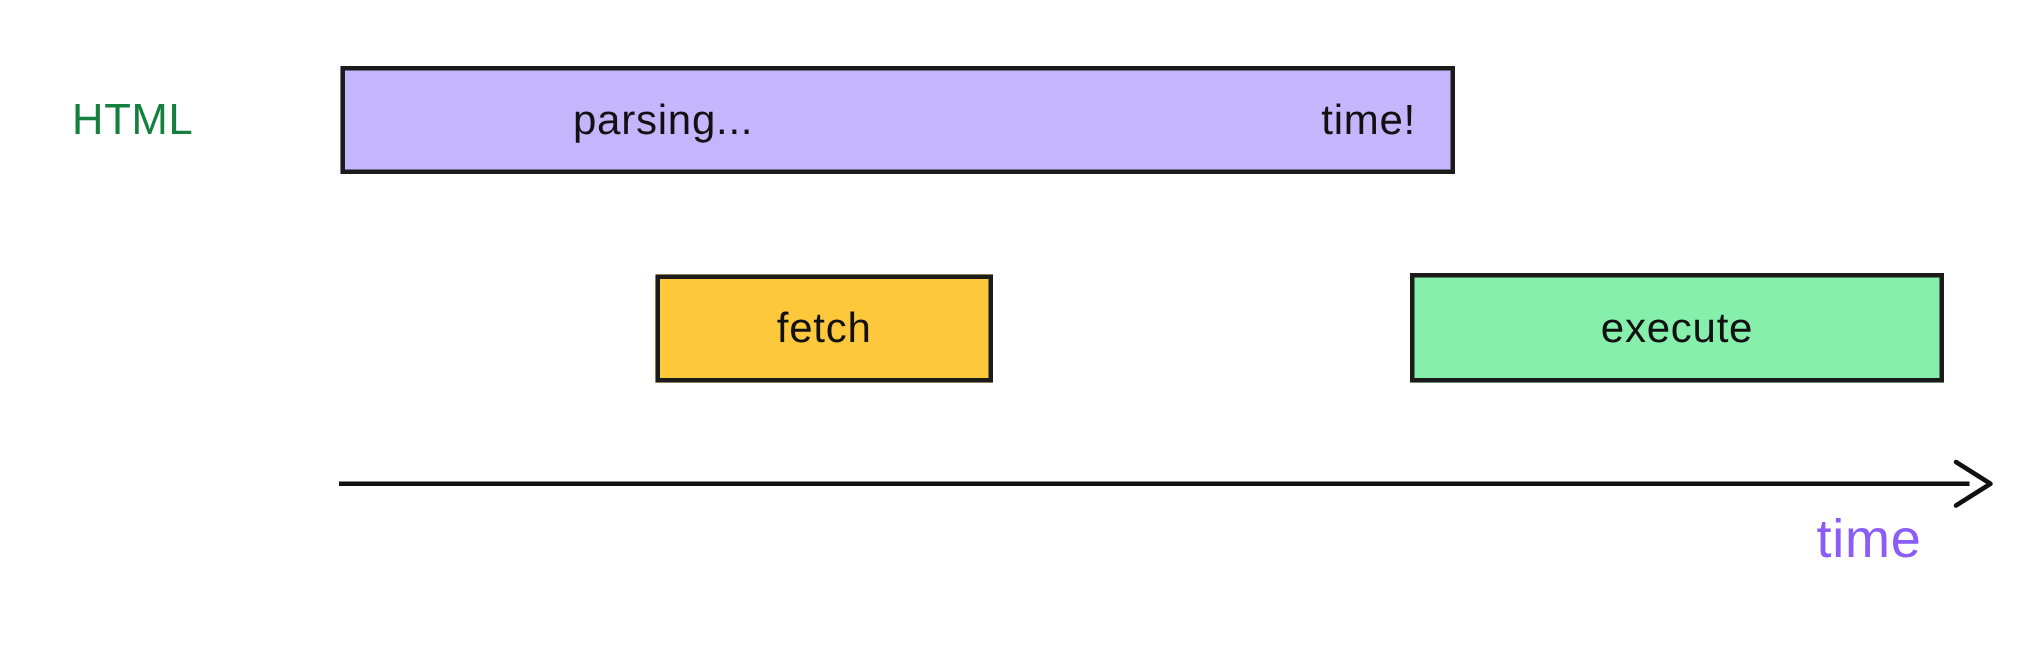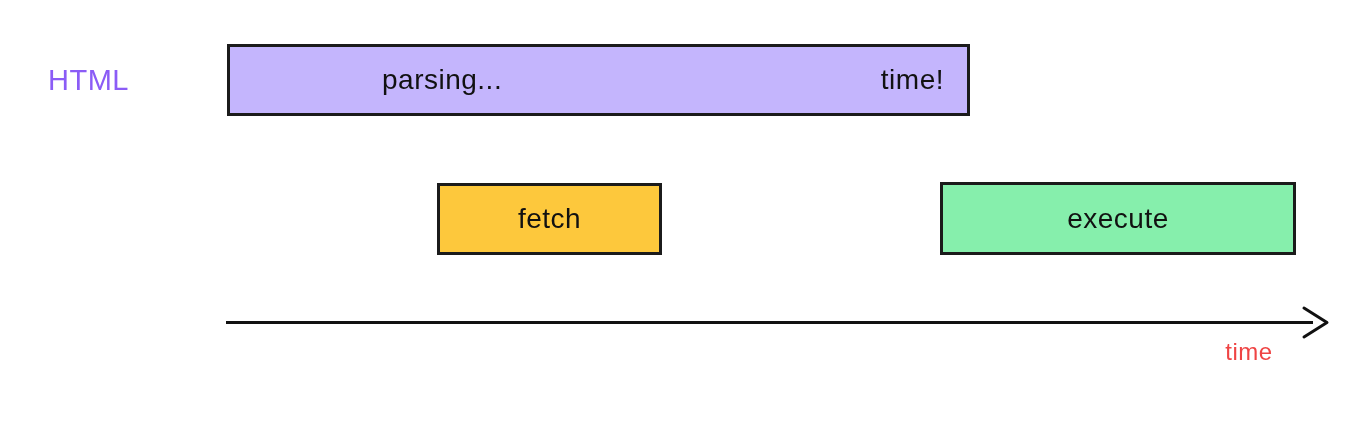--- a/index.html
+++ b/index.html
@@ -15,21 +15,21 @@
     background: #ffffff;
     overflow: hidden;
     color: #111111;
   }
   .row-label {
     position: absolute;
     display: flex;
     align-items: center;
     font-size: 29px;
     letter-spacing: 0.5px;
-    color: #8b5cf6;
+    color: #15803d;
   }
   .html-label { left: 48px; top: 44px; height: 72px; }
   .js-label   { left: 48px; top: 183px; height: 72px; }
 
   .bar {
     position: absolute;
     box-sizing: border-box;
     border: 3px solid #1b1b1b;
     display: flex;
     align-items: center;
@@ -72,24 +72,23 @@
     top: 300px;
     width: 1120px;
     height: 60px;
     display: block;
   }
   .time-label {
     position: absolute;
     left: 1211px;
     top: 338px;
     width: 76px;
-    text-align: center;
-    font-size: 24px;
+    font-size: 36px;
     letter-spacing: 0.5px;
-    color: #ef4444;
+    color: #8b5cf6;
   }
 </style>
 </head>
 <body>
 
 <div class="canvas">
 
   <div class="row-label html-label">HTML</div>
 
   <div class="bar parsing-bar">

